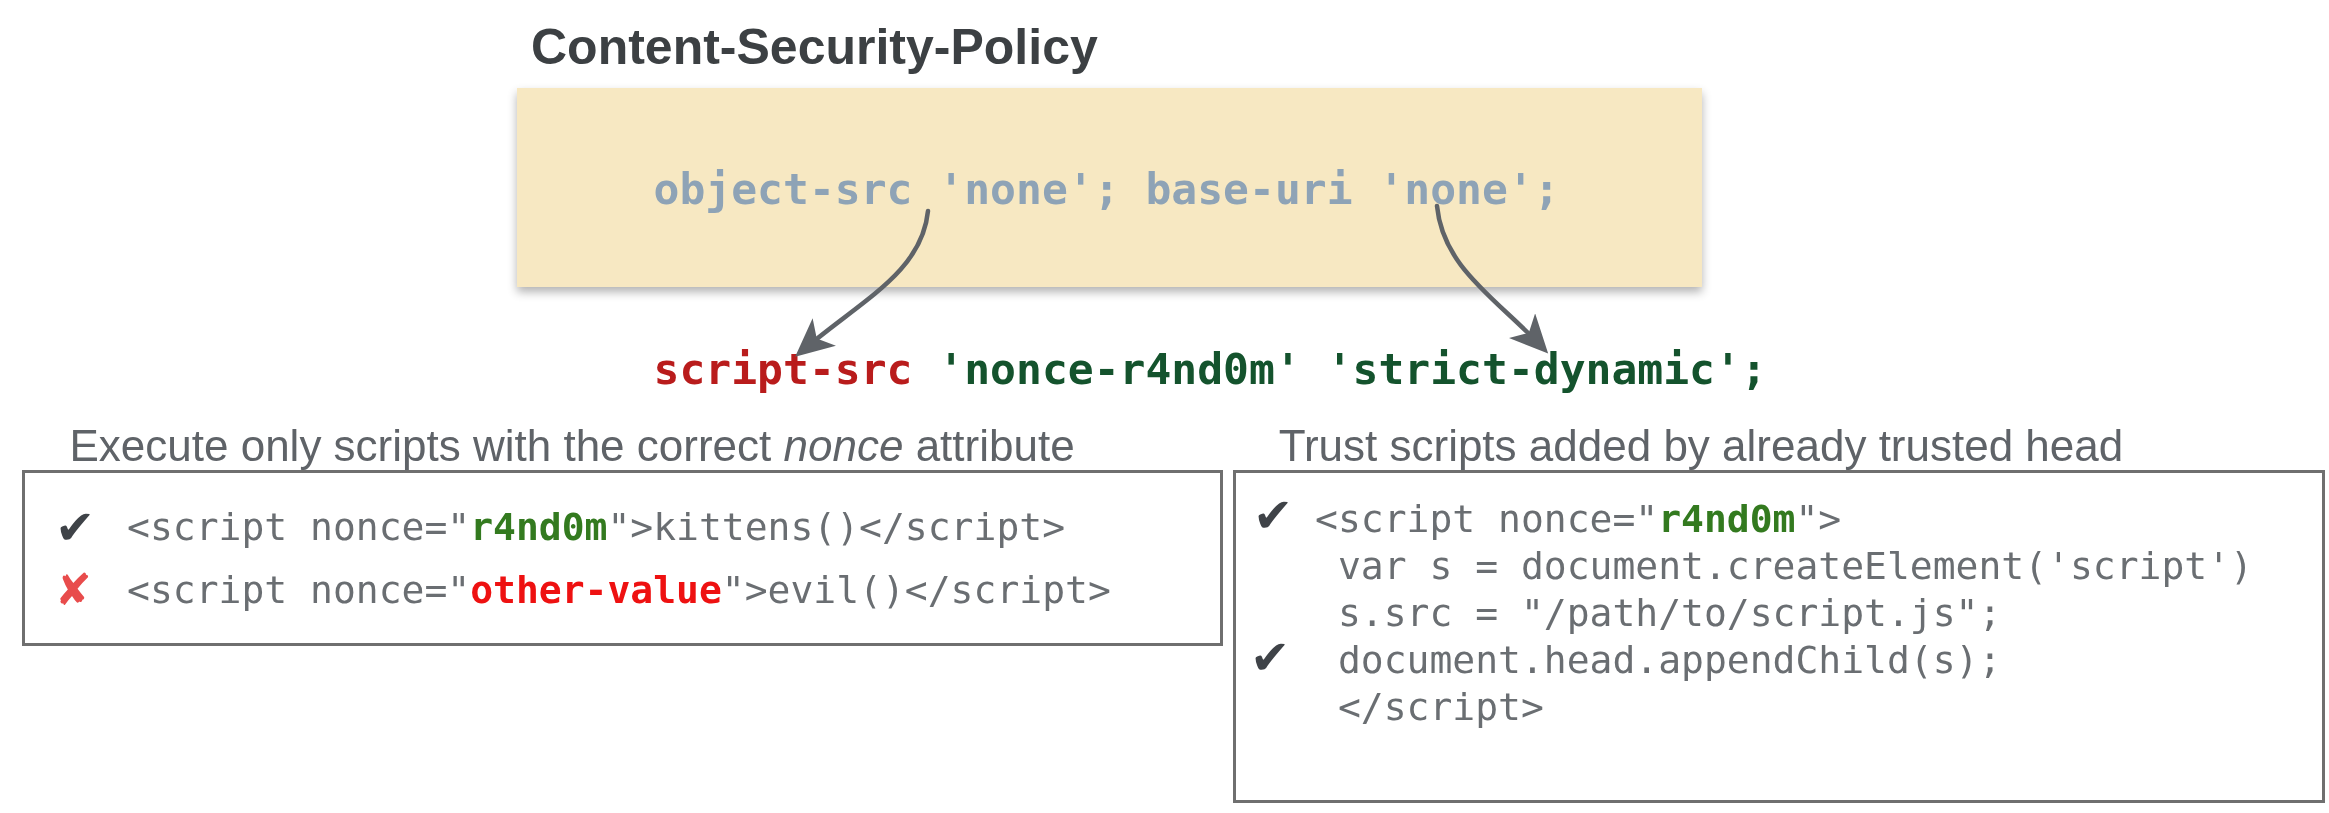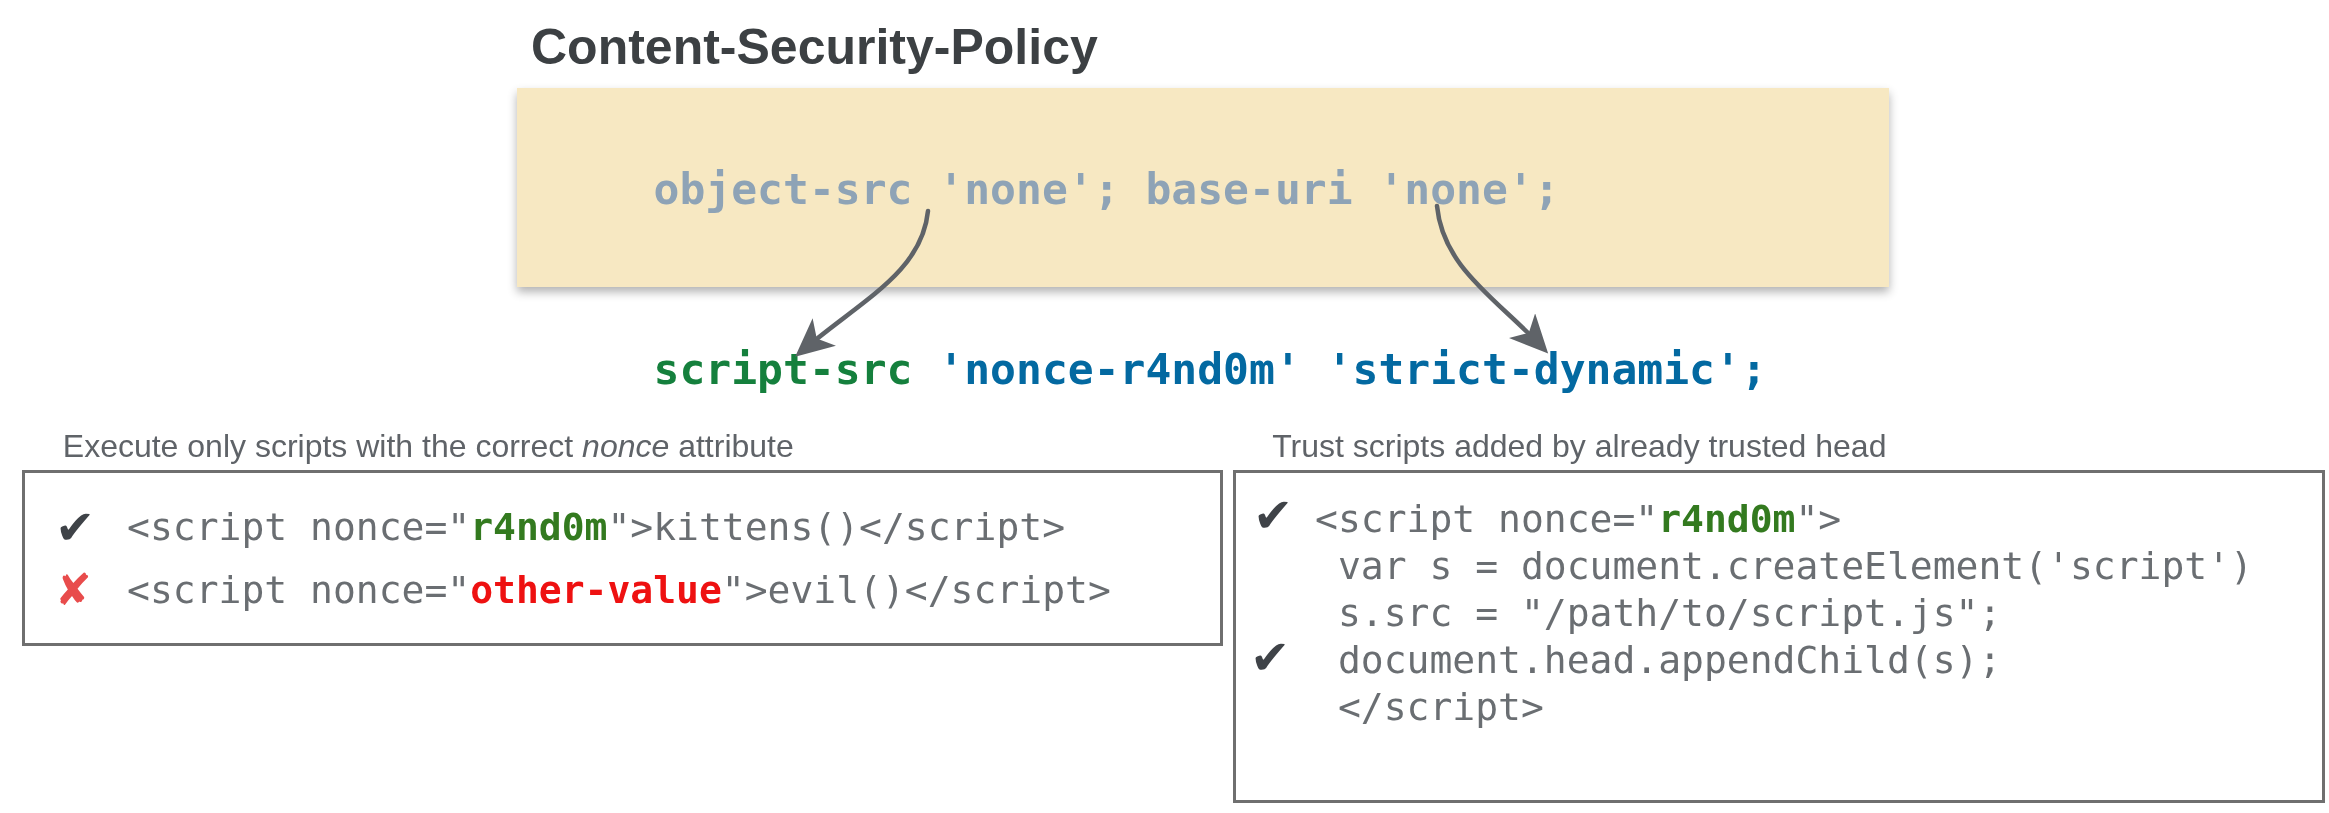--- a/index.html
+++ b/index.html
@@ -11,41 +11,41 @@
   
   #title{
     position:absolute;left:531px;top:18px;
     font-family:Liberation Sans, sans-serif;
     font-size:50px;font-weight:bold;color:#3c4043;letter-spacing:0;
     white-space:pre;
   }
 
   
   #policy-box{
-    position:absolute;left:517px;top:88px;width:1372px;height:199px;
+    position:absolute;left:517px;top:88px;width:1185px;height:199px;
     background:#f7e8c2;
     box-shadow:0 5px 9px rgba(0,0,0,0.30);
     box-sizing:border-box;
     padding:11px 0 0 33px;
   }
   .policy-line{
     font-family:"DejaVu Sans Mono","Liberation Mono",monospace;
     font-size:43px;font-weight:bold;line-height:60px;white-space:pre;
   }
   .policy-muted{color:#8ea3b6;}
-  .policy-directive{color:#15803d;}
-  .policy-dark{color:#0369a1;margin-top:40px;}
+  .policy-directive{color:#b91c1c;}
+  .policy-dark{color:#14532d;margin-top:40px;}
 
   
   #arrows{position:absolute;left:0;top:0;width:2329px;height:813px;pointer-events:none;}
 
   
   .caption{
     position:absolute;top:374px;
-    font-size:32px;color:#5f6368;line-height:48px;white-space:pre;text-align:center;
+    font-size:44px;color:#5f6368;line-height:48px;white-space:pre;text-align:center;
   }
   #caption-left{left:45px;}
   #caption-right{left:1255px;}
   .caption .it{font-style:italic;}
 
   
   .code-box{
     position:absolute;background:#ffffff;border:3px solid #6f6f6f;
     box-sizing:border-box;
   }

